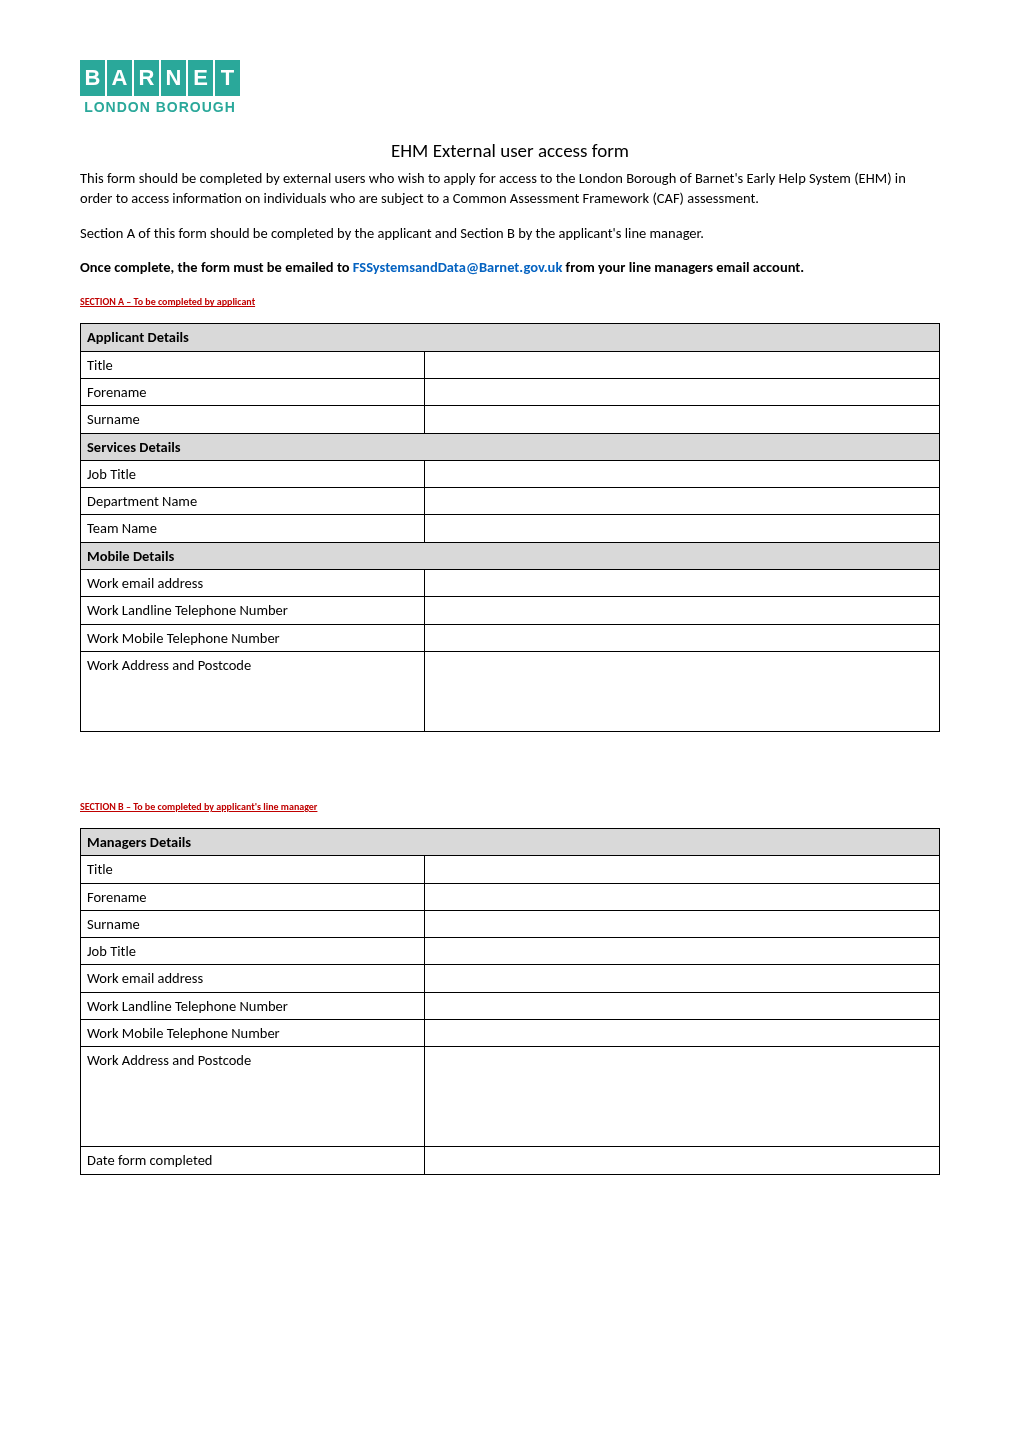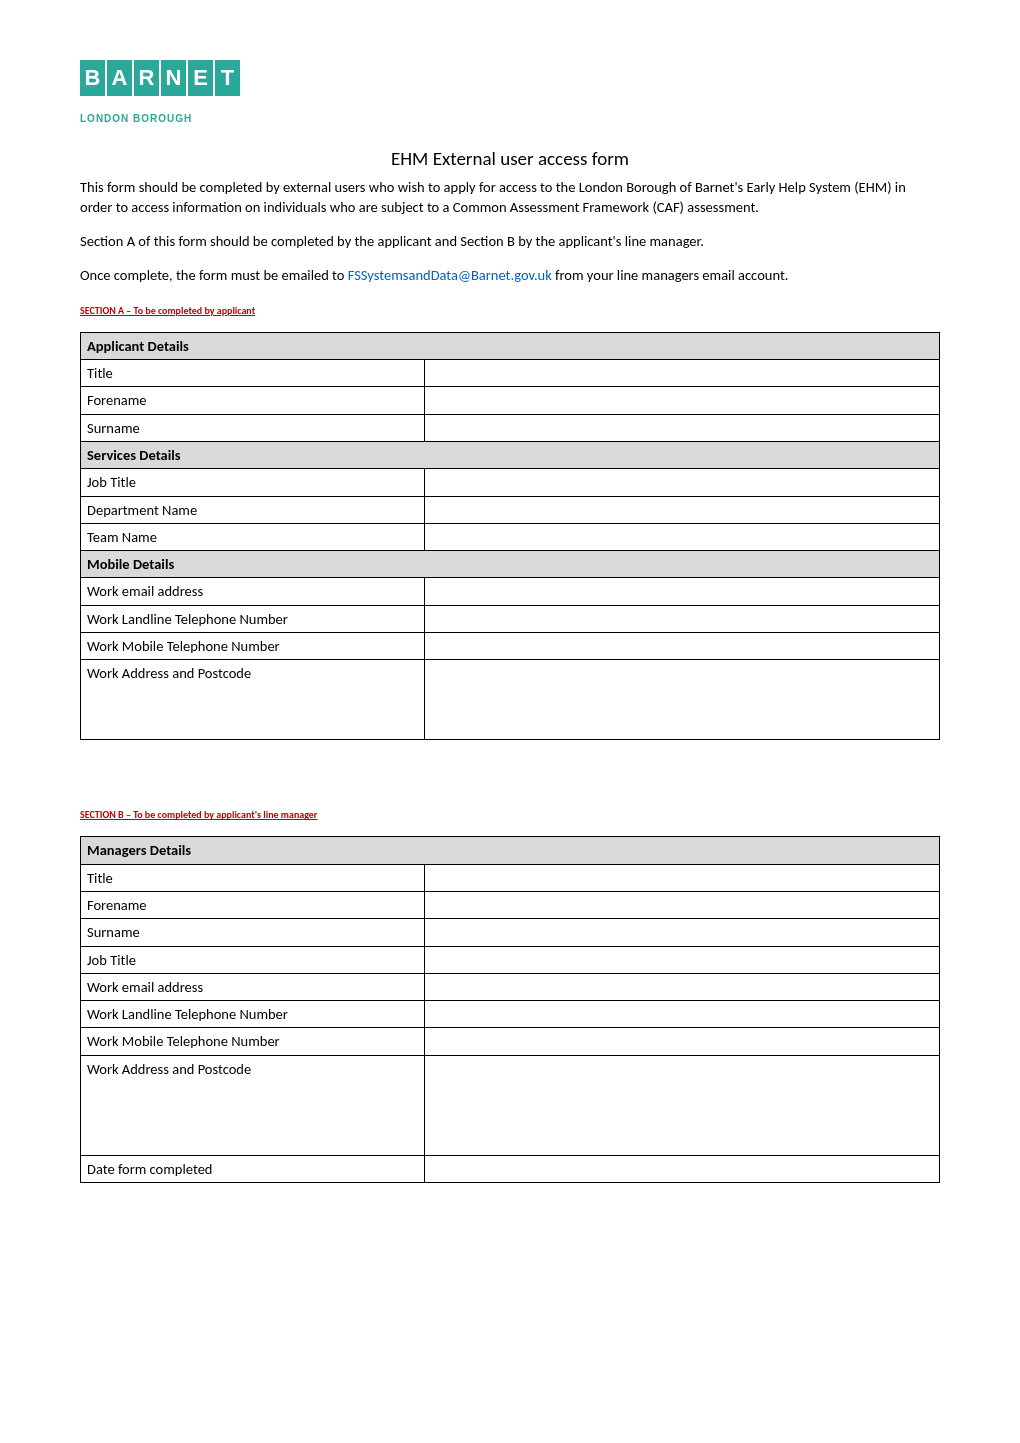--- a/index.html
+++ b/index.html
@@ -40,39 +40,40 @@
       color: #fff;
       font-weight: bold;
       font-size: 22px;
       border-right: 2px solid #fff;
       font-family: Arial, sans-serif;
     }
     .logo-letter:last-child {
       border-right: none;
     }
     .logo-bottom {
+      text-align: center;
       color: #2aa89a;
       font-weight: bold;
-      font-size: 10px;
+      font-size: 14px;
       letter-spacing: 1px;
       width: 160px;
-      margin-top: 16px;
+      margin-top: 2px;
       font-family: Arial, sans-serif;
     }
     h1 {
       text-align: center;
       font-size: 19px;
       font-weight: normal;
       margin-bottom: 4px;
     }
     .intro p {
       margin-bottom: 14px;
     }
     .bold {
-      font-weight: normal;
+      font-weight: bold;
     }
     .link {
       color: #0563c1;
     }
     .section-header {
       color: #c00000;
       font-weight: bold;
       text-decoration: underline;
       margin-top: 18px;
       margin-bottom: 14px;

